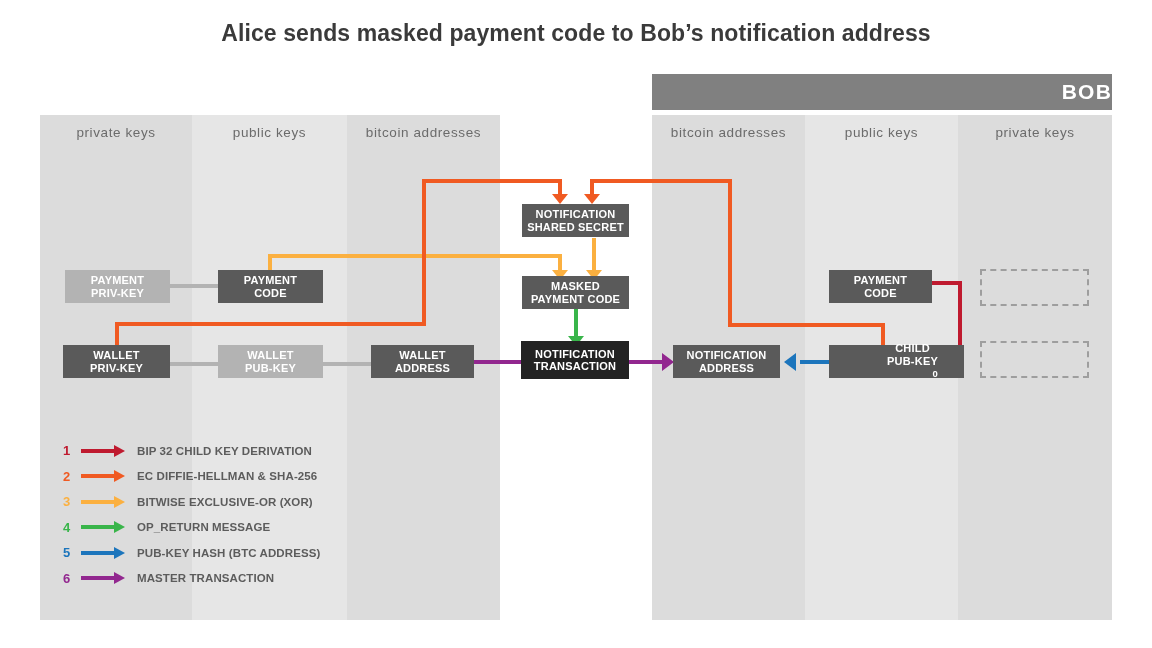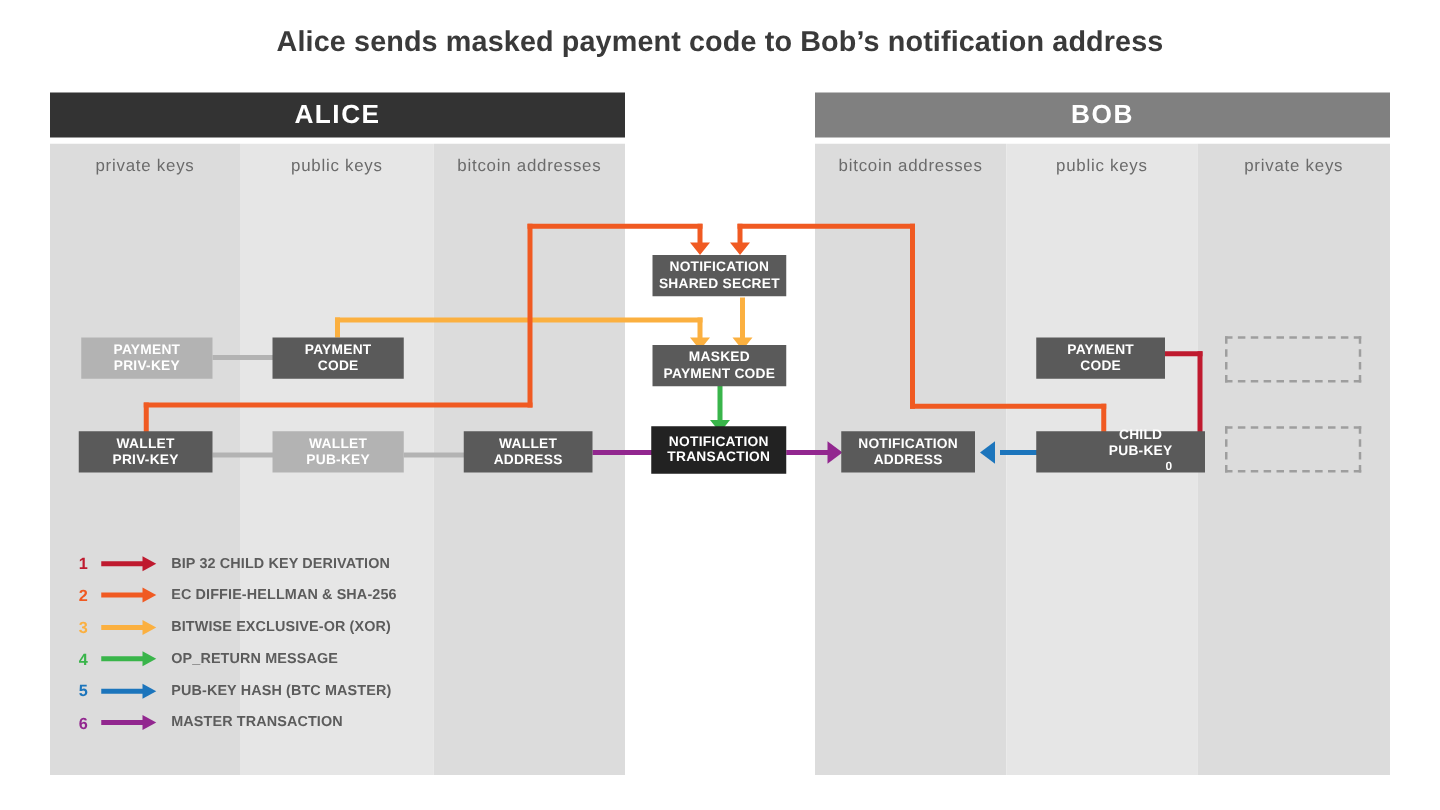--- a/index.html
+++ b/index.html
@@ -79,22 +79,21 @@
   <div class="title">Alice sends masked payment code to Bob’s notification address</div>
 
   <div class="col dark" style="left:40px;width:152px;"></div>
   <div class="col light" style="left:192px;width:155px;"></div>
   <div class="col dark" style="left:347px;width:153px;"></div>
   <div class="col white" style="left:500px;width:152px;"></div>
   <div class="col dark" style="left:652px;width:153px;"></div>
   <div class="col light" style="left:805px;width:153px;"></div>
   <div class="col dark" style="left:958px;width:154px;"></div>
 
-  <div class="banner alice" style="left:40px;width:460px;">ALICE</div>
-  <div class="banner bob" style="left:652px;width:460px;">BOB</div>
+  <div class="banner bob" style="left:652px;width:460px;text-align:right;">BOB</div>
 
   <div class="colhead" style="left:40px;width:152px;">private keys</div>
   <div class="colhead" style="left:192px;width:155px;">public keys</div>
   <div class="colhead" style="left:347px;width:153px;">bitcoin addresses</div>
   <div class="colhead" style="left:652px;width:153px;">bitcoin addresses</div>
   <div class="colhead" style="left:805px;width:153px;">public keys</div>
   <div class="colhead" style="left:958px;width:154px;">private keys</div>
 
   <div class="seg h" style="left:170px;top:284px;width:50px;background:#b3b3b3;z-index:3;"></div>
   <div class="seg h" style="left:170px;top:362px;width:50px;background:#b3b3b3;z-index:3;"></div>
@@ -234,21 +233,21 @@
       </span>
       <span class="ltext">OP_RETURN MESSAGE</span>
     </div>
 
     <div class="lrow">
       <span class="lnum" style="color:#1c75bc;">5</span>
       <span class="lswatch">
         <i style="background:#1c75bc;"></i>
           <b style="border-left:11px solid #1c75bc;"></b>
       </span>
-      <span class="ltext">PUB-KEY HASH (BTC MASTER)</span>
+      <span class="ltext">PUB-KEY HASH (BTC ADDRESS)</span>
     </div>
 
     <div class="lrow">
       <span class="lnum" style="color:#92278f;">6</span>
       <span class="lswatch">
         <i style="background:#92278f;"></i>
           <b style="border-left:11px solid #92278f;"></b>
       </span>
       <span class="ltext">MASTER TRANSACTION</span>
     </div>

